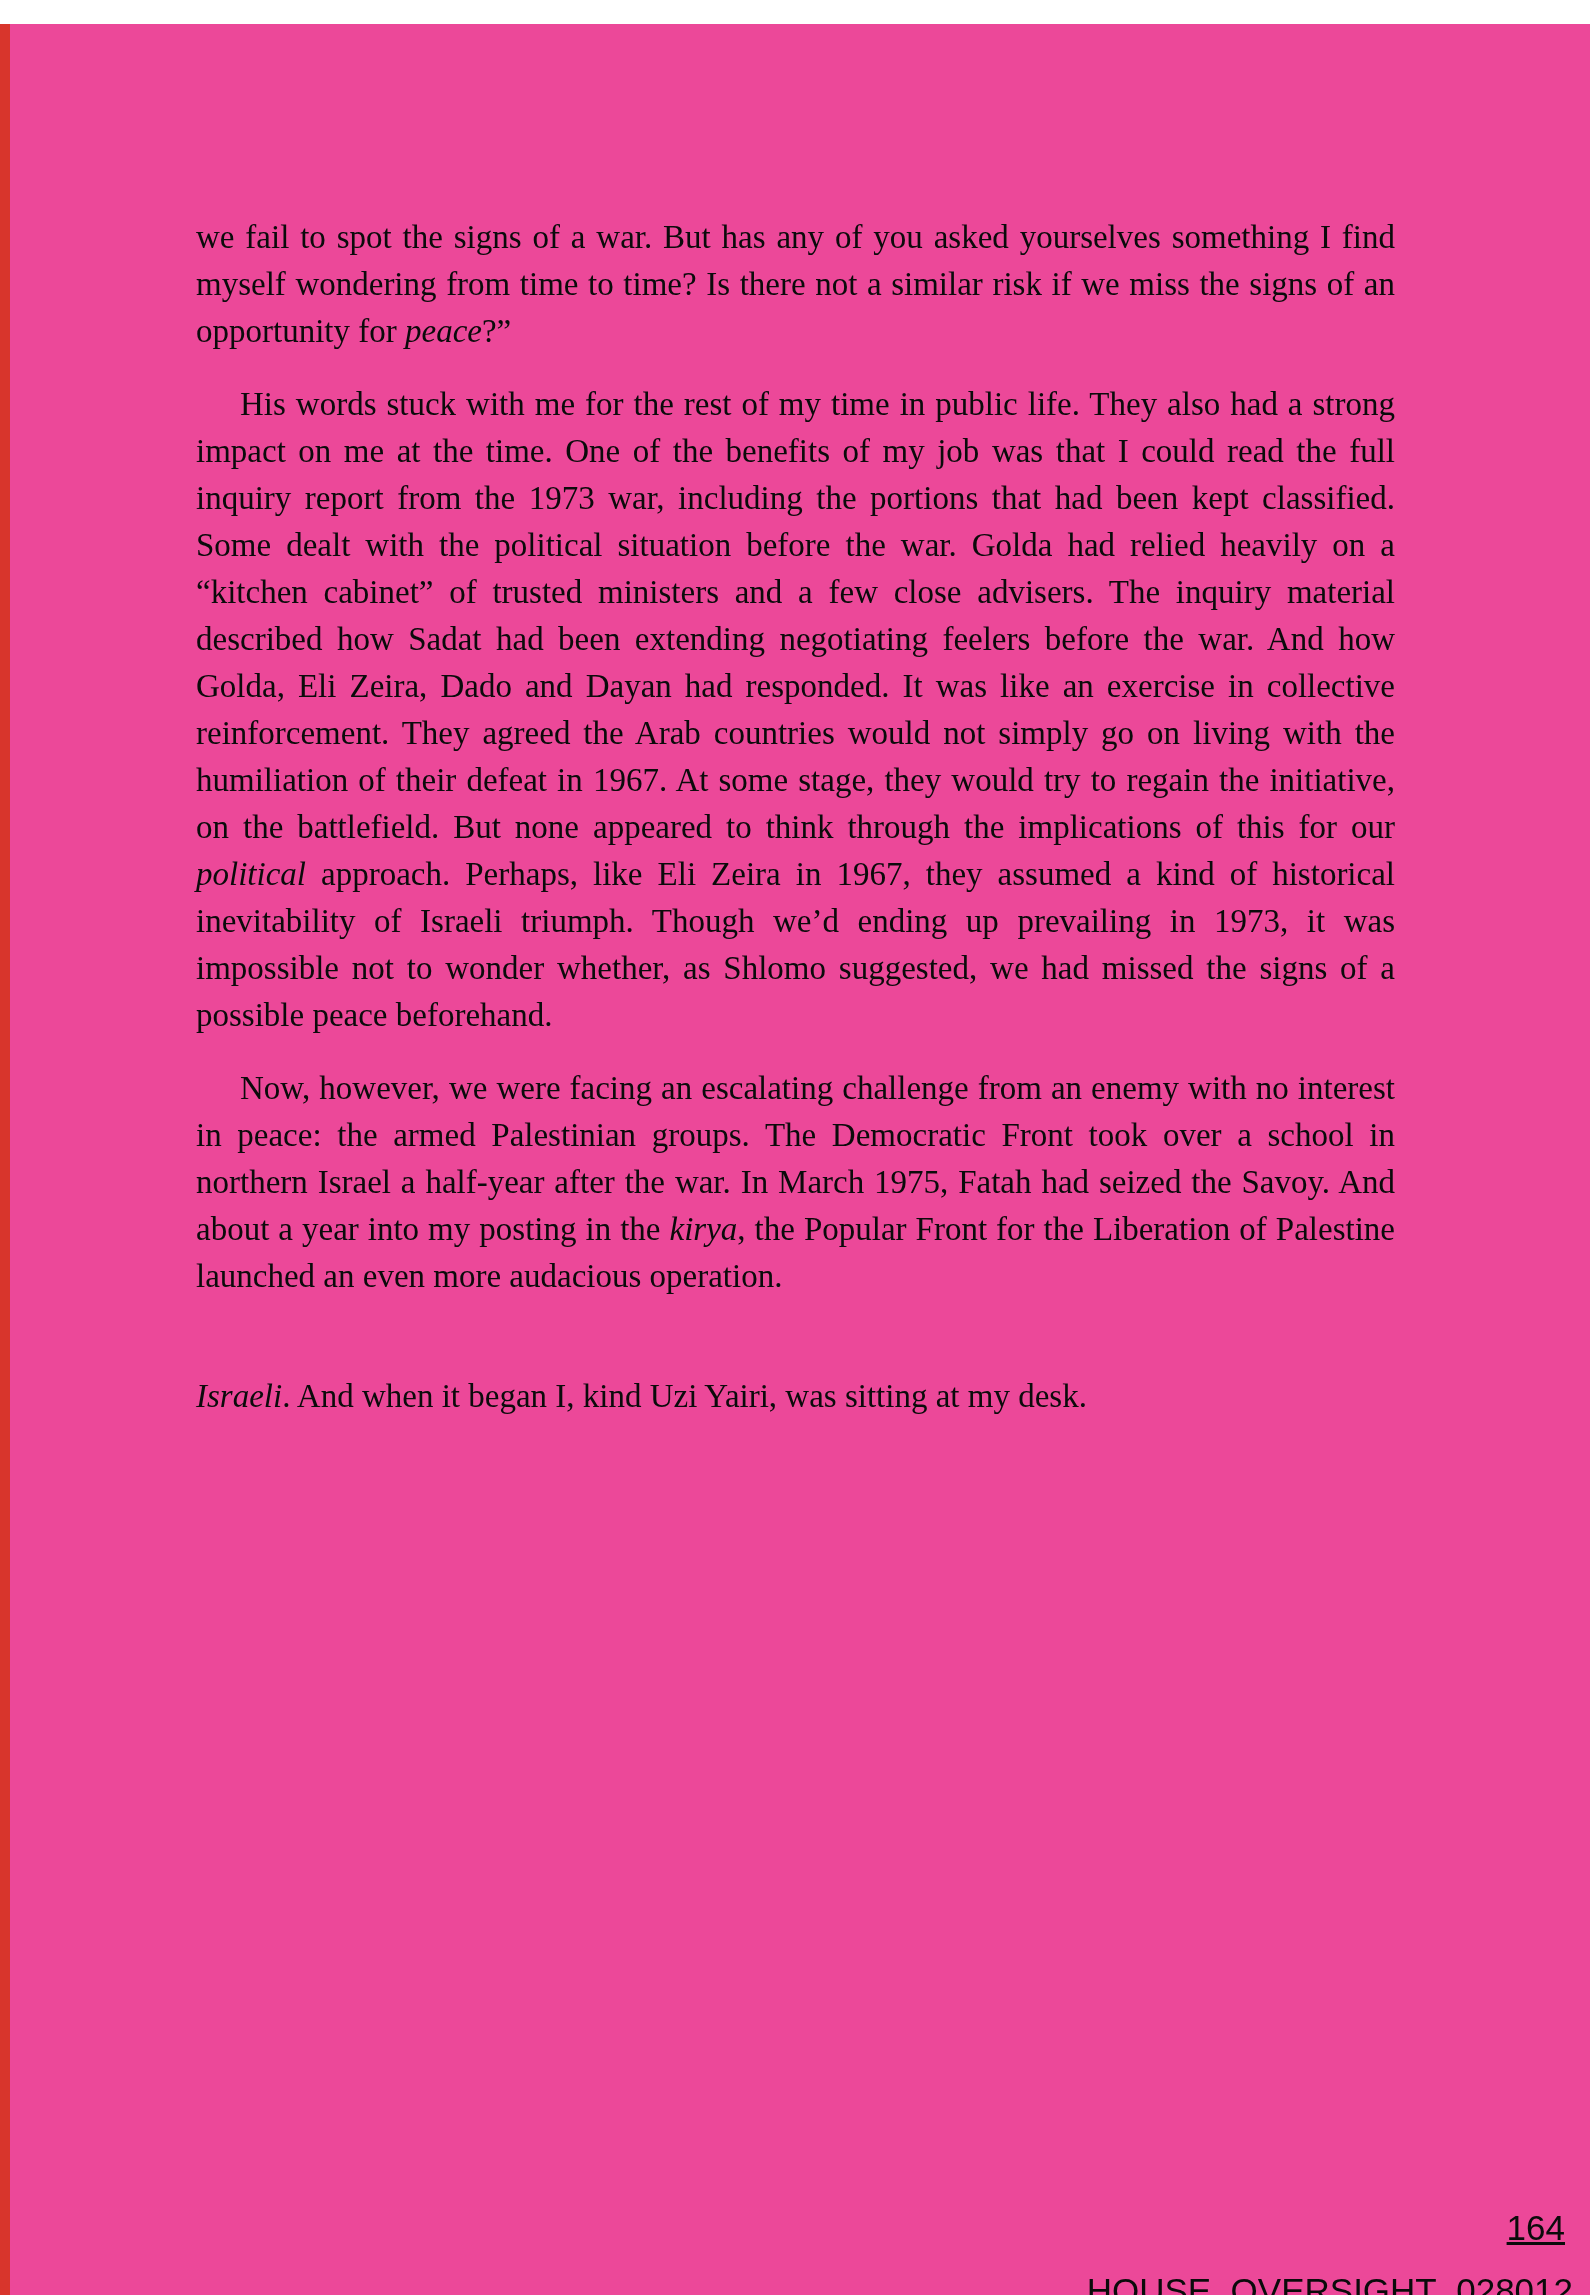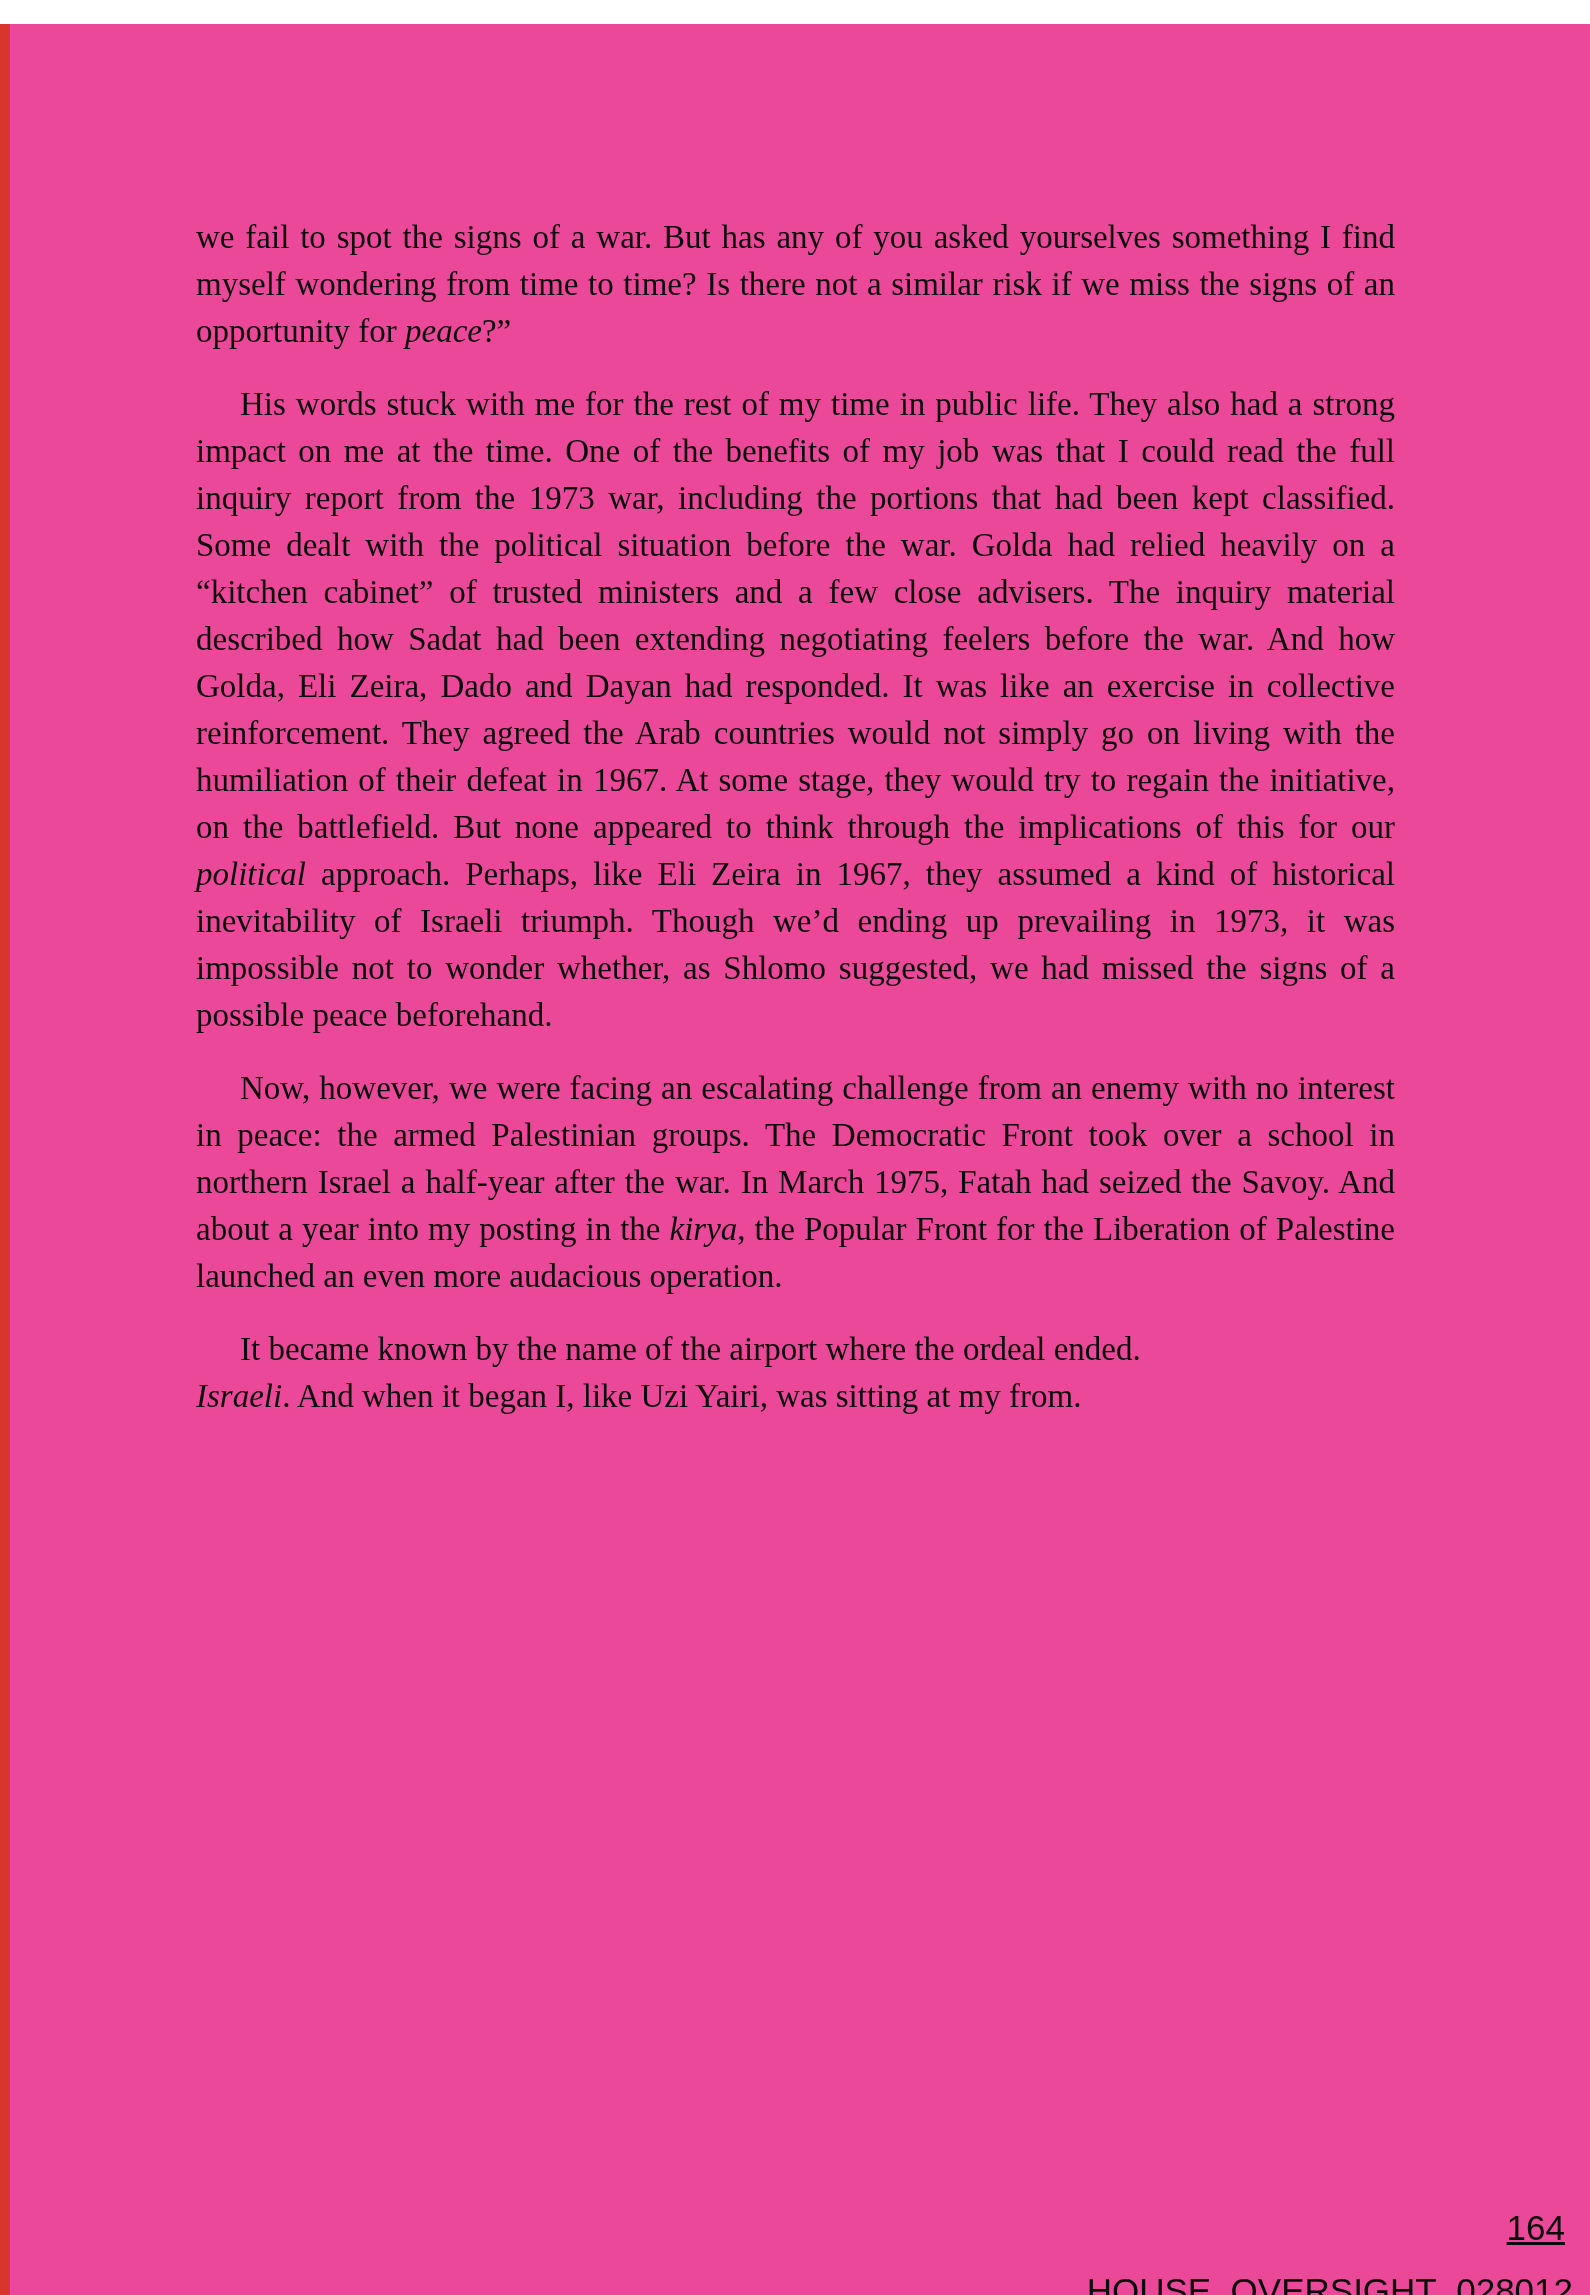--- a/index.html
+++ b/index.html
@@ -65,18 +65,18 @@
 </style>
 </head>
 <body>
 
 <div class="page" style="background: #ec4899; margin-top: 24px;">
   <div class="red-bar" style="background: rgb(216, 53, 44);"></div>
   <div class="body-text" style="color: rgb(11, 11, 11);">
       <p class="para"><span>we fail to spot the signs of a war. But has any of you asked yourselves something I find myself wondering from time to time? Is there not a similar risk if we miss the signs of an opportunity for </span><span class="italic">peace</span><span>?”</span></p>
       <p class="para indent"><span>His words stuck with me for the rest of my time in public life. They also had a strong impact on me at the time. One of the benefits of my job was that I could read the full inquiry report from the 1973 war, including the portions that had been kept classified. Some dealt with the political situation before the war. Golda had relied heavily on a “kitchen cabinet” of trusted ministers and a few close advisers. The inquiry material described how Sadat had been extending negotiating feelers before the war. And how Golda, Eli Zeira, Dado and Dayan had responded. It was like an exercise in collective reinforcement. They agreed the Arab countries would not simply go on living with the humiliation of their defeat in 1967. At some stage, they would try to regain the initiative, on the battlefield. But none appeared to think through the implications of this for our </span><span class="italic">political</span><span> approach. Perhaps, like Eli Zeira in 1967, they assumed a kind of historical inevitability of Israeli triumph. Though we’d ending up prevailing in 1973, it was impossible not to wonder whether, as Shlomo suggested, we had missed the signs of a possible peace beforehand.</span></p>
       <p class="para indent"><span>Now, however, we were facing an escalating challenge from an enemy with no interest in peace: the armed Palestinian groups. The Democratic Front took over a school in northern Israel a half-year after the war. In March 1975, Fatah had seized the Savoy. And about a year into my posting in the </span><span class="italic">kirya</span><span>, the Popular Front for the Liberation of Palestine launched an even more audacious operation.</span></p>
-      <p class="para indent"><span>It became known by the name of the airport where the ordeal ended. </span><br><span class="italic">Israeli</span><span>. And when it began I, like Uzi Yairi, was sitting at my from.</span></p>
+      <p class="para indent"><br><span class="italic">Israeli</span><span>. And when it began I, kind Uzi Yairi, was sitting at my desk.</span></p>
     </div>
   <div class="page-number">164</div>
   <div class="bates">HOUSE_OVERSIGHT_028012</div>
 </div>
 
 
 </body></html>

